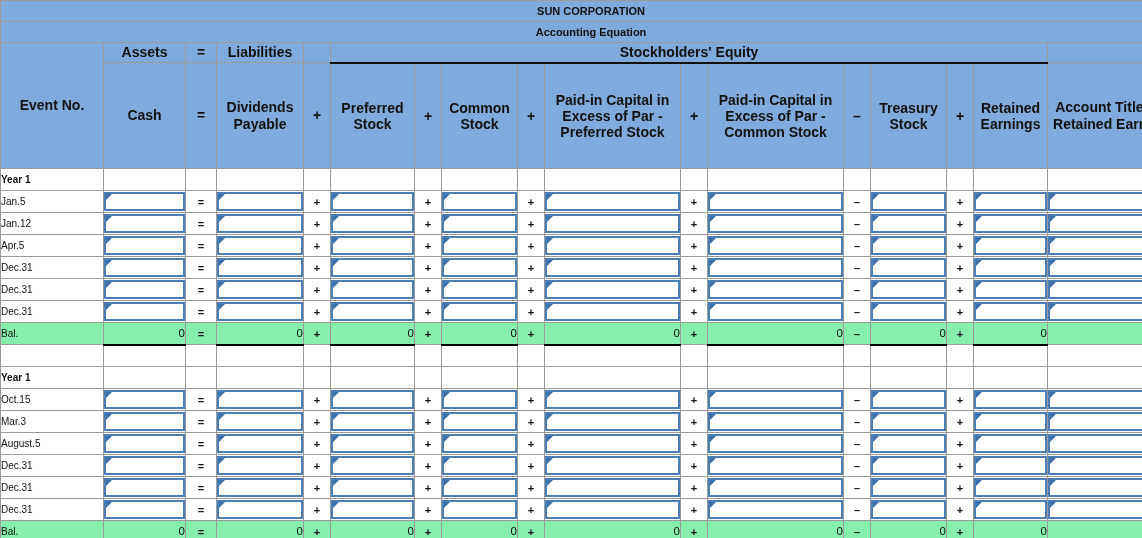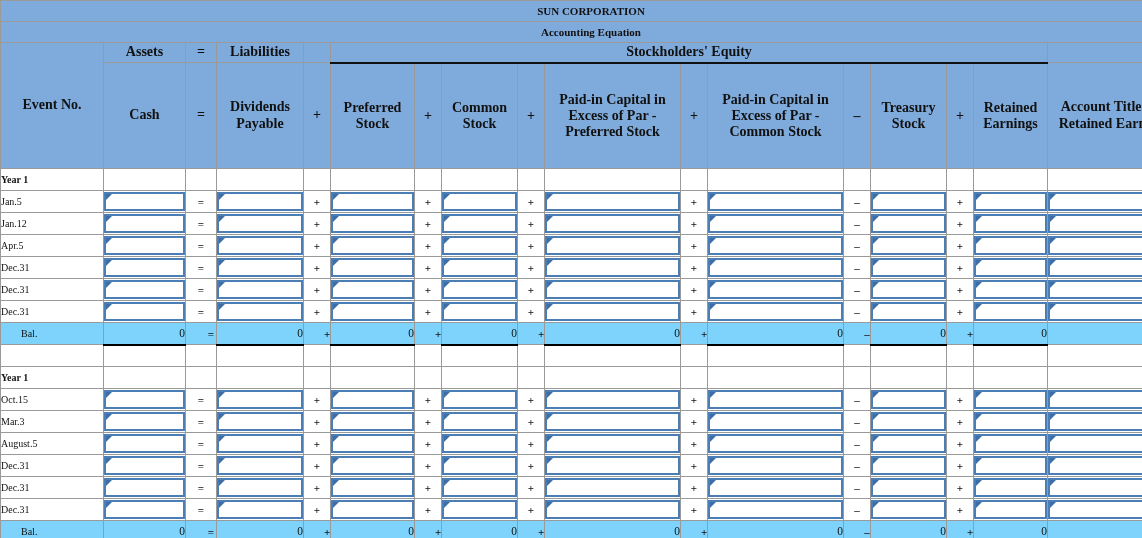--- a/index.html
+++ b/index.html
@@ -7,21 +7,20 @@
     margin: 0; padding: 0;
     background: #ffffff;
     font-family: "Liberation Sans", sans-serif;
   }
   #sheet {
     width: 1142px;
     height: 538px;
     position: relative;
     overflow: hidden;
     background: #ffffff;
-    font-family: Liberation Serif, serif;
   }
   table.grid {
     border-collapse: collapse;
     table-layout: fixed;
     width: 1142px;
     font-size: 11px;
     color: #1a1a1a;
   }
   table.grid td {
     border: 1px solid #9a9a9a;
@@ -53,21 +52,21 @@
   .hdr-group { height: 20px; }
   .hdr-main  { height: 106px; }
   .hdr-blank { background: #7FABDC; margin-left: 12px; }
   .se-underline {
     border-bottom: 2px solid #111 !important;
   }
 
   
   tr.data-row td { height: 22px; background:#ffffff; }
   tr.label-row td { height: 22px; background:#ffffff; }
-  tr.bal-row td  { height: 22px; background:#7dd3fc;padding-left:20px; }
+  tr.bal-row td  { height: 22px; background:#86efac; }
   tr.spacer-row td { height: 22px; background:#ffffff; }
 
   .rowlabel {
     text-align: left;
     padding-left: 4px;
     font-size: 10px;
     color: #111;
     white-space: nowrap;
   }
   .rowlabel.bold { font-weight: bold; }

